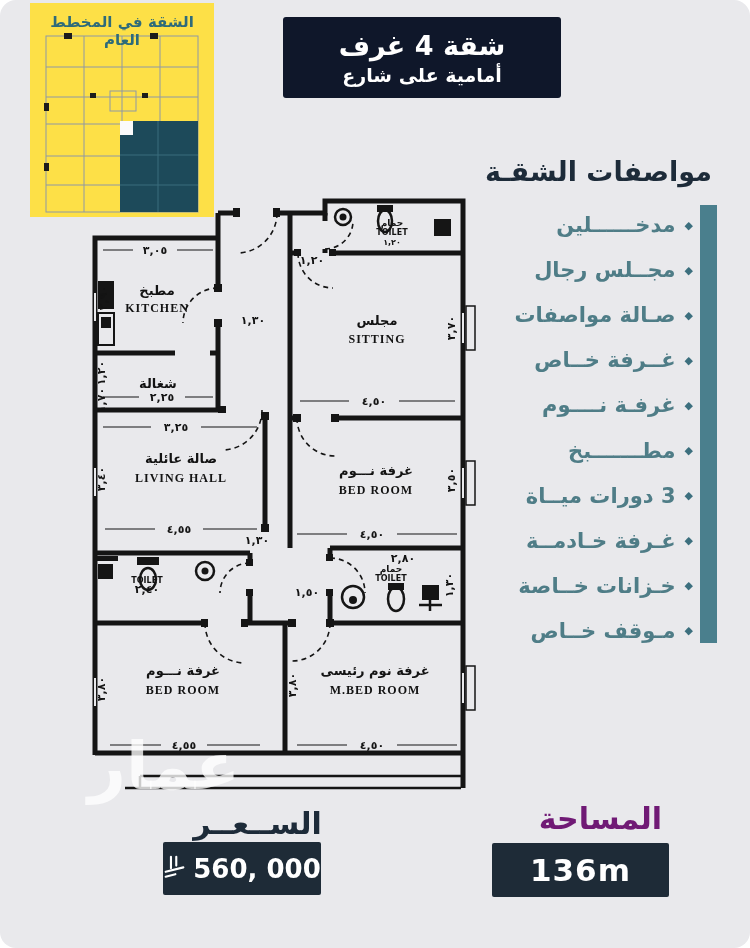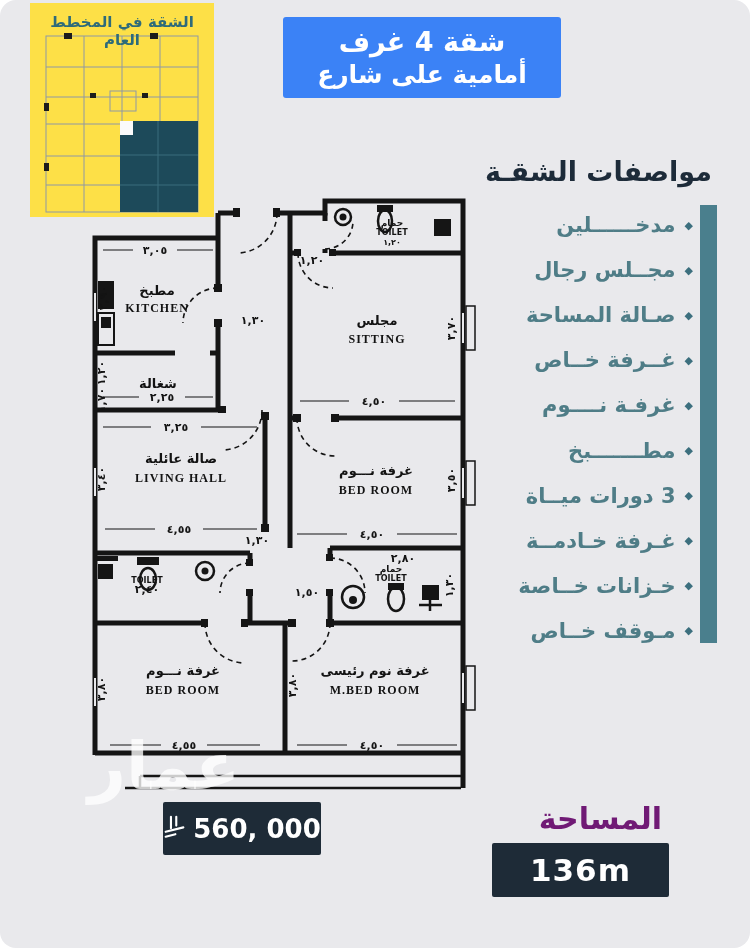--- a/index.html
+++ b/index.html
@@ -4,43 +4,43 @@
 <style>
   html,body{margin:0;padding:0;background:#ffffff;}
   *{box-sizing:border-box;}
   body{font-family:"DejaVu Sans",sans-serif;}
   .canvas{position:relative;width:750px;height:948px;background:#e9e9ec;border-radius:16px;overflow:hidden;margin:0 auto;}
   
   .thumb{position:absolute;left:30px;top:3px;width:184px;height:214px;background:#fde047;}
   .thumb-title{position:absolute;left:0;top:10px;width:100%;text-align:center;font-size:15px;font-weight:bold;color:#2e6b7a;}
   .thumb svg{position:absolute;left:0;top:0;}
   
-  .banner{position:absolute;left:283px;top:17px;width:278px;height:81px;background:#3b82f6;border-radius:3px;display:flex;flex-direction:column;align-items:center;justify-content:center;color:#fff;font-weight:bold;line-height:1.3;}
+  .banner{position:absolute;left:283px;top:17px;width:278px;height:81px;background:#0f172a;border-radius:3px;display:flex;flex-direction:column;align-items:center;justify-content:center;color:#fff;font-weight:bold;line-height:1.3;}
   .banner .l1{font-size:27px;}
-  .banner .l2{font-size:25px;}
+  .banner .l2{font-size:19px;}
   
   .specs-title{position:absolute;top:156px;right:38px;width:300px;text-align:right;font-size:27px;font-weight:bold;color:#1d2b39;}
   .spec-bar{position:absolute;top:205px;right:33px;width:17px;height:438px;background:#4a7f8d;}
   .spec-list{position:absolute;top:213px;right:57px;width:235px;height:430px;display:flex;flex-direction:column;justify-content:space-between;}
   .spec-item{display:flex;flex-direction:row;align-items:center;gap:9px;direction:rtl;}
   .spec-item .bullet{color:#3c6f7e;font-size:11px;line-height:1;}
   .spec-item .txt{color:#4f7d87;font-size:21px;font-weight:bold;white-space:nowrap;}
   
   .plan{position:absolute;left:85px;top:193px;width:395px;height:600px;}
   .plan text{font-weight:bold;fill:#131313;}
   .dim{font-size:11px;font-family:"DejaVu Sans",sans-serif;}
   .room-ar{font-size:13px;font-family:"DejaVu Sans",sans-serif;text-anchor:middle;}
   .room-en{font-size:12px;font-family:"Liberation Serif",serif;letter-spacing:1px;text-anchor:middle;}
   .tiny{font-size:8px;text-anchor:middle;}
   .tinyar{font-size:9px;text-anchor:middle;}
   
   .watermark{position:absolute;left:88px;top:728px;color:rgba(255,255,255,0.78);font-size:66px;font-weight:bold;pointer-events:none;}
   
   .price-title{position:absolute;left:160px;top:806px;width:195px;text-align:center;font-size:30px;font-weight:bold;color:#1d2b39;}
-  .price-box{position:absolute;left:163px;top:802px;width:158px;height:53px;background:#1e2b37;border-radius:2px;display:flex;align-items:center;justify-content:center;gap:7px;direction:ltr;}
+  .price-box{position:absolute;left:163px;top:842px;width:158px;height:53px;background:#1e2b37;border-radius:2px;display:flex;align-items:center;justify-content:center;gap:7px;direction:ltr;}
   .price-box .val{color:#fff;font-size:26px;font-weight:bold;}
   .area-title{position:absolute;left:528px;top:801px;width:145px;text-align:center;font-size:30px;font-weight:bold;color:#701a75;}
   .area-box{position:absolute;left:492px;top:843px;width:177px;height:54px;background:#1e2b37;border-radius:2px;display:flex;align-items:center;justify-content:center;}
   .area-box .val{color:#fff;font-size:31px;font-weight:bold;letter-spacing:1px;}
 </style>
 </head>
 <body>
 
 <div class="canvas">
 
@@ -90,21 +90,21 @@
     <div class="spec-item">
         <span class="bullet">◆</span>
         <span class="txt">مدخــــــلين</span>
       </div>
     <div class="spec-item">
         <span class="bullet">◆</span>
         <span class="txt">مجــلس رجال</span>
       </div>
     <div class="spec-item">
         <span class="bullet">◆</span>
-        <span class="txt">صـالة المساحة</span>
+        <span class="txt">صـالة مواصفات</span>
       </div>
     <div class="spec-item">
         <span class="bullet">◆</span>
         <span class="txt">غــرفة خــاص</span>
       </div>
     <div class="spec-item">
         <span class="bullet">◆</span>
         <span class="txt">غرفـة نــــوم</span>
       </div>
     <div class="spec-item">

